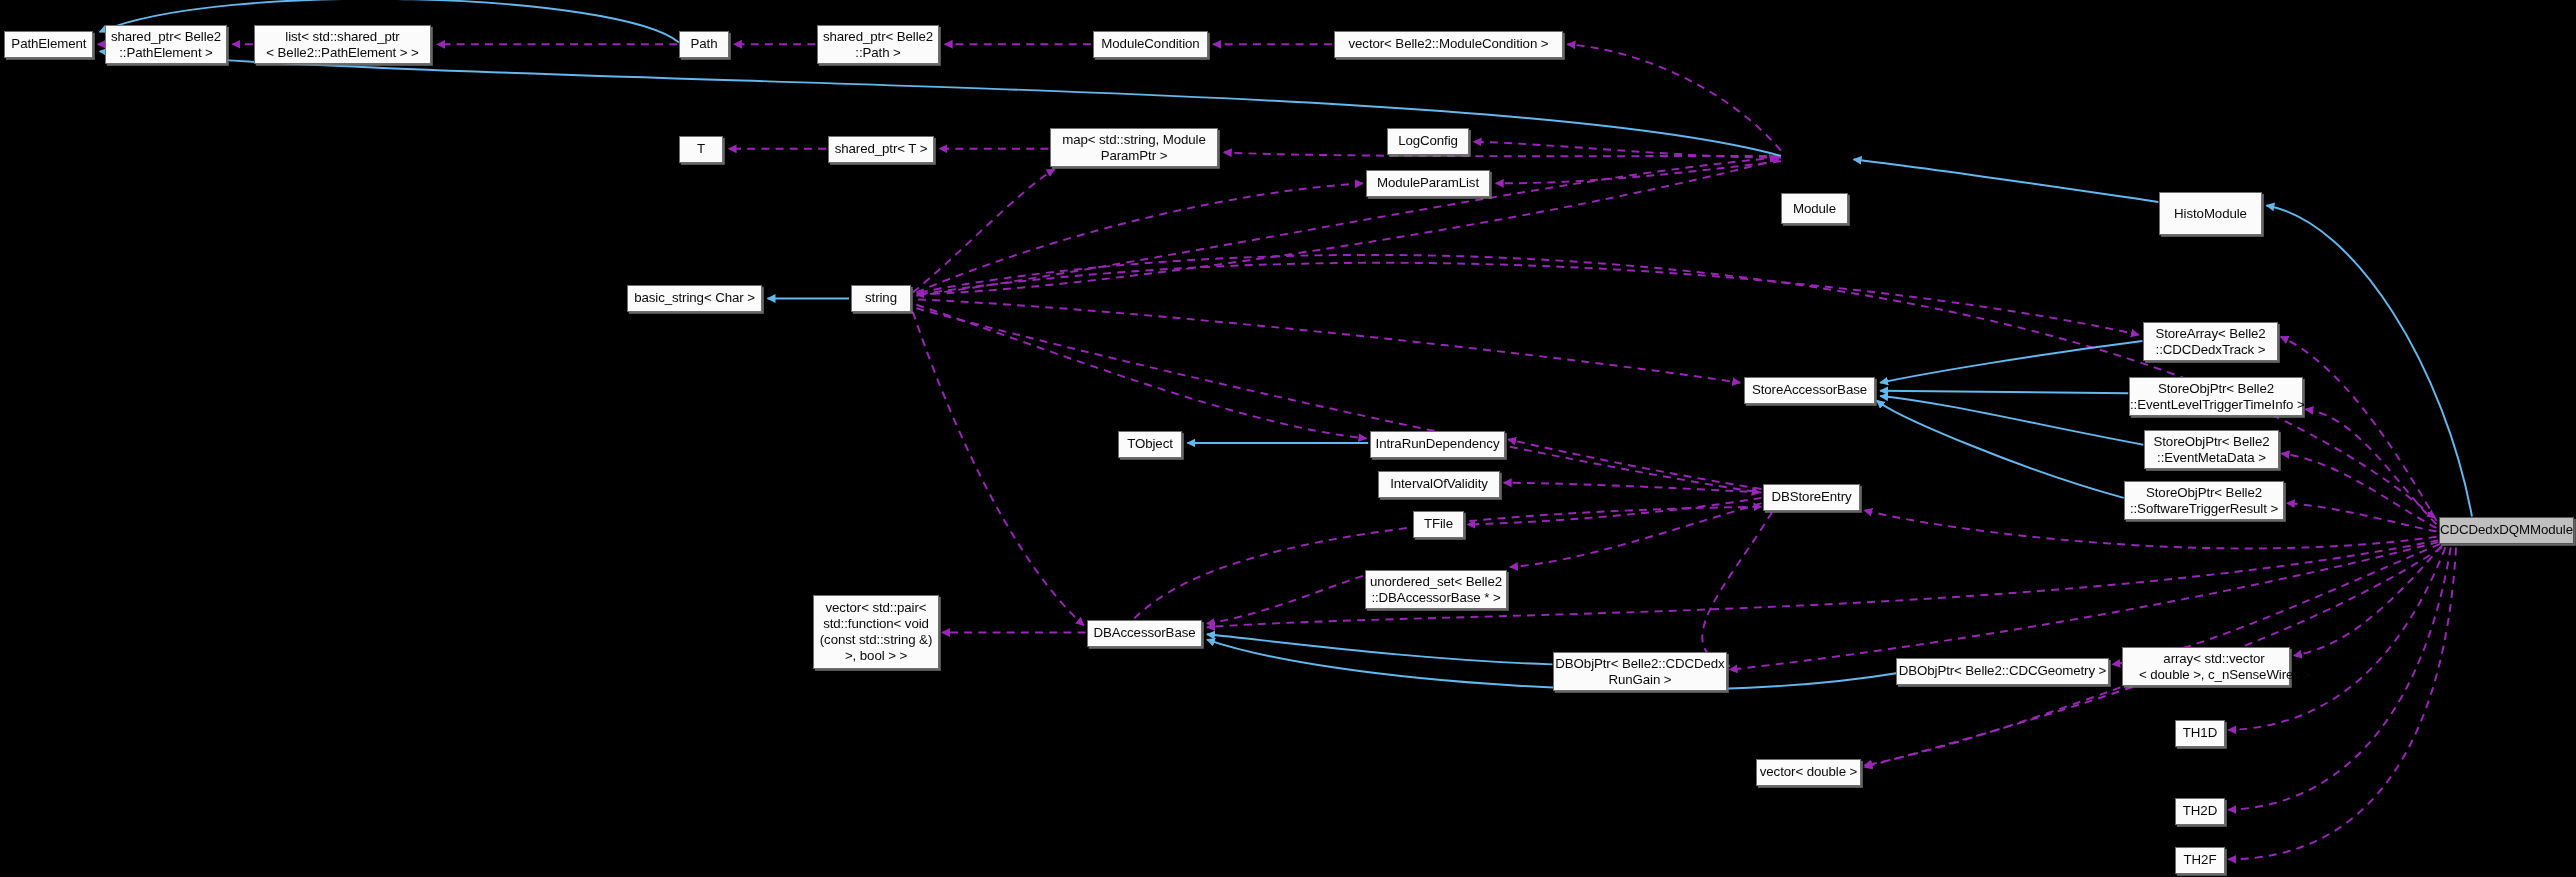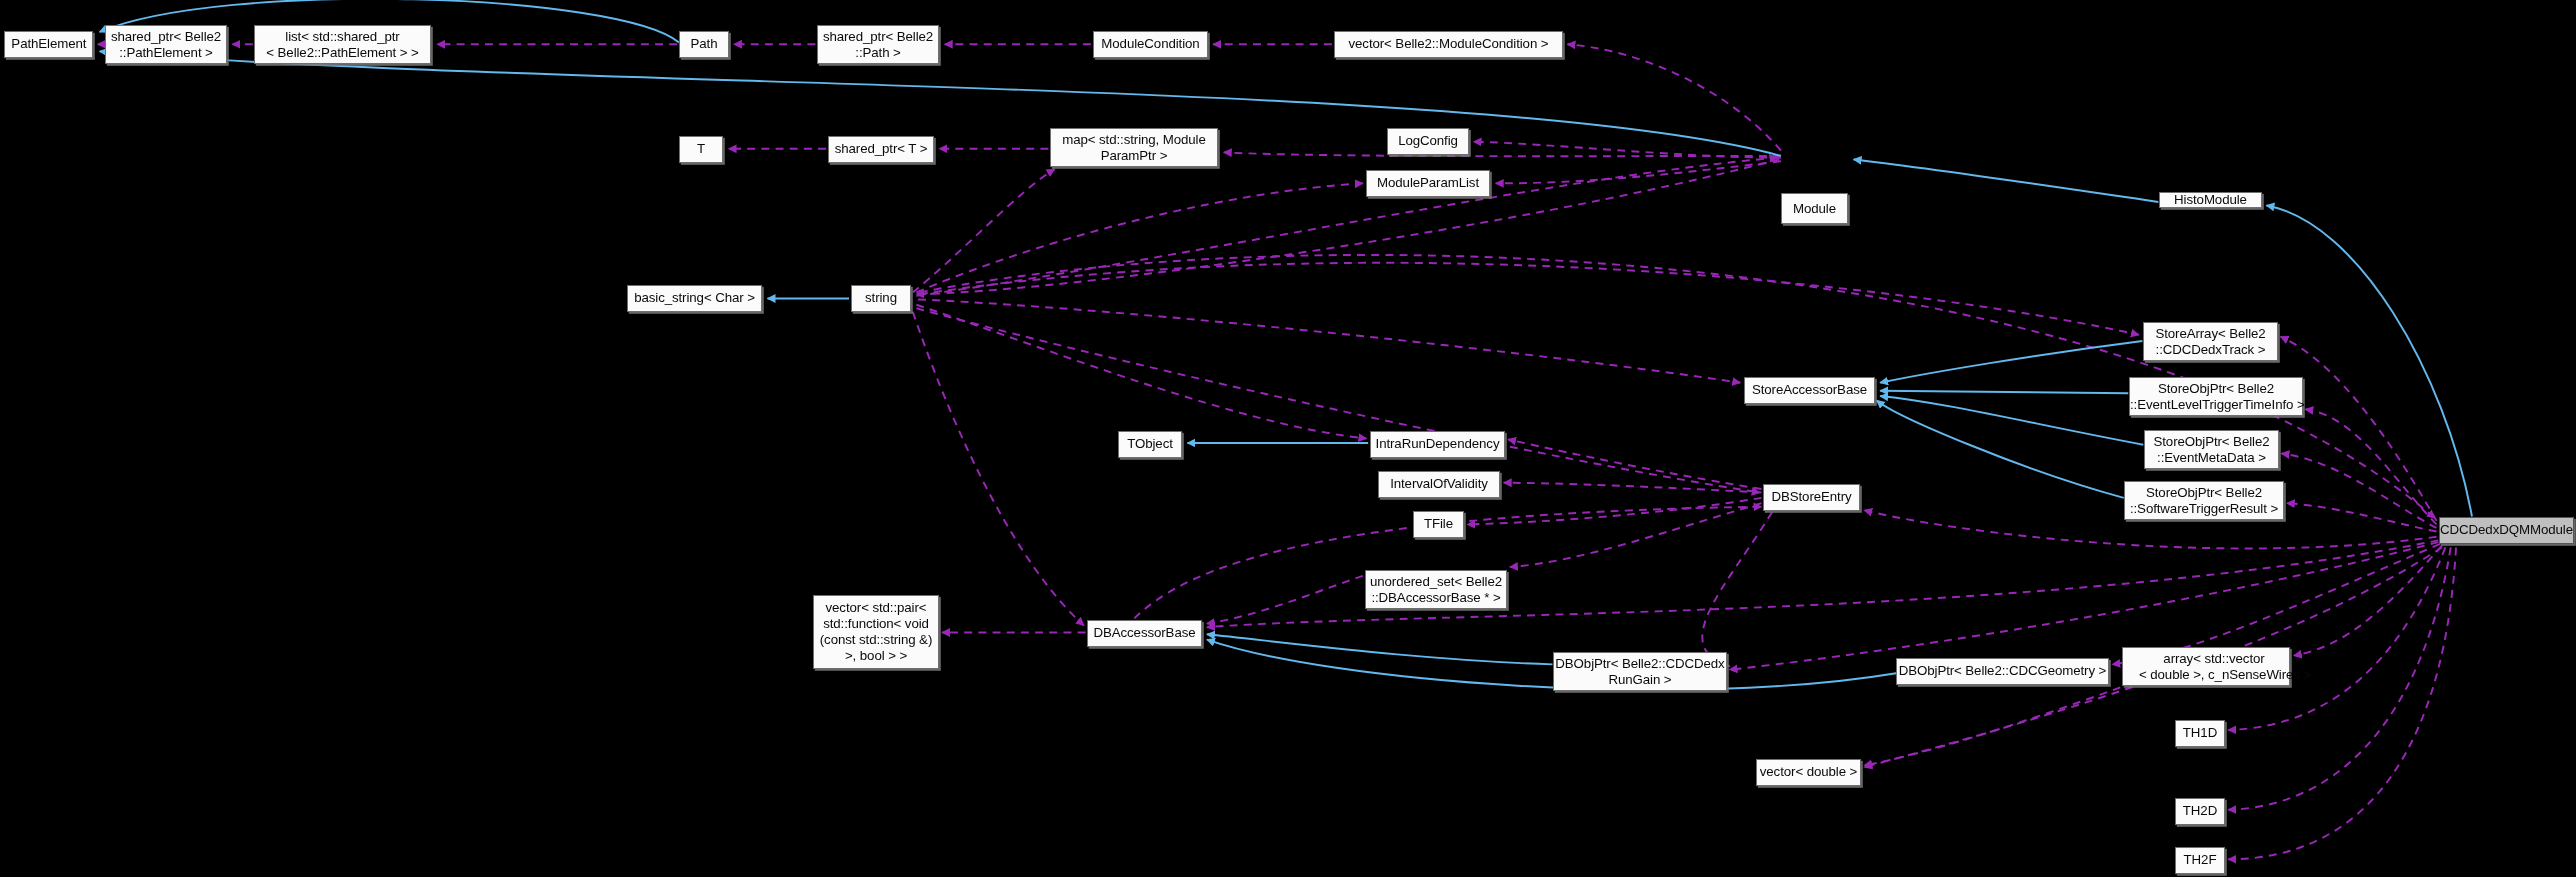--- a/index.html
+++ b/index.html
@@ -134,21 +134,21 @@
 ::Path &gt;</span></div>
       <div class="node" style="left: 1093px; top: 31px; width: 115px; height: 26.6px;"><span class="node-label">ModuleCondition</span></div>
       <div class="node" style="left: 1334px; top: 31px; width: 229px; height: 26.6px;"><span class="node-label">vector&lt; Belle2::ModuleCondition &gt;</span></div>
       <div class="node" style="left: 679px; top: 136px; width: 44px; height: 26.6px;"><span class="node-label">T</span></div>
       <div class="node" style="left: 828px; top: 136px; width: 106px; height: 26.6px;"><span class="node-label">shared_ptr&lt; T &gt;</span></div>
       <div class="node" style="left: 1050px; top: 128px; width: 168px; height: 39px;"><span class="node-label">map&lt; std::string, Module
 ParamPtr &gt;</span></div>
       <div class="node" style="left: 1387px; top: 128px; width: 82px; height: 26.6px;"><span class="node-label">LogConfig</span></div>
       <div class="node" style="left: 1366px; top: 170px; width: 124px; height: 26.6px;"><span class="node-label">ModuleParamList</span></div>
       <div class="node" style="left: 1781px; top: 149px; width: 67px; height: 31px; margin-top: 44px;"><span class="node-label">Module</span></div>
-      <div class="node" style="left: 2159px; top: 192px; width: 103px; height: 16px;"><span class="node-label">HistoModule</span></div>
+      <div class="node" style="left: 2159px; top: 192px; width: 103px; height: 43px;"><span class="node-label">HistoModule</span></div>
       <div class="node" style="left: 627px; top: 285px; width: 135px; height: 26.6px;"><span class="node-label">basic_string&lt; Char &gt;</span></div>
       <div class="node" style="left: 851px; top: 285px; width: 60px; height: 26.6px;"><span class="node-label">string</span></div>
       <div class="node" style="left: 2143px; top: 322px; width: 135px; height: 39px;"><span class="node-label">StoreArray&lt; Belle2
 ::CDCDedxTrack &gt;</span></div>
       <div class="node" style="left: 1744px; top: 377px; width: 131px; height: 26.6px;"><span class="node-label">StoreAccessorBase</span></div>
       <div class="node" style="left: 2129px; top: 377px; width: 174px; height: 39px;"><span class="node-label">StoreObjPtr&lt; Belle2
 ::EventLevelTriggerTimeInfo &gt;</span></div>
       <div class="node" style="left: 1118px; top: 431px; width: 64px; height: 26.6px;"><span class="node-label">TObject</span></div>
       <div class="node" style="left: 1370px; top: 431px; width: 135px; height: 26.6px;"><span class="node-label">IntraRunDependency</span></div>
       <div class="node" style="left: 2144px; top: 430px; width: 135px; height: 39px;"><span class="node-label">StoreObjPtr&lt; Belle2

